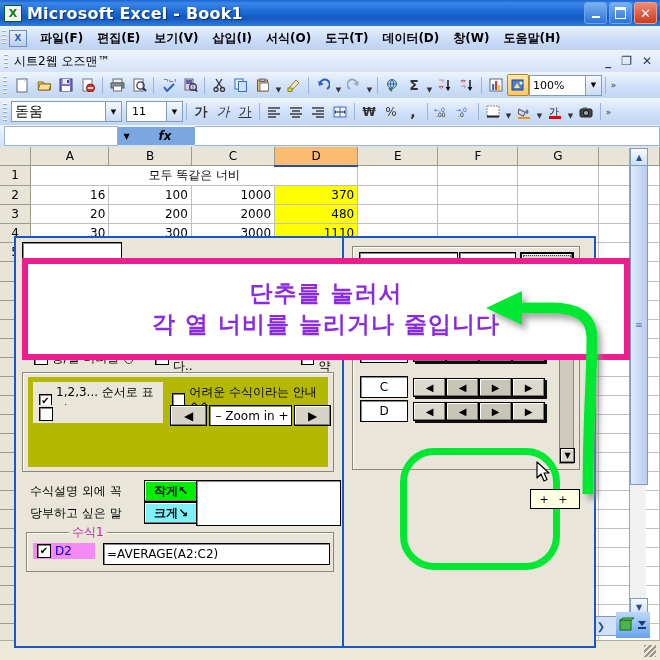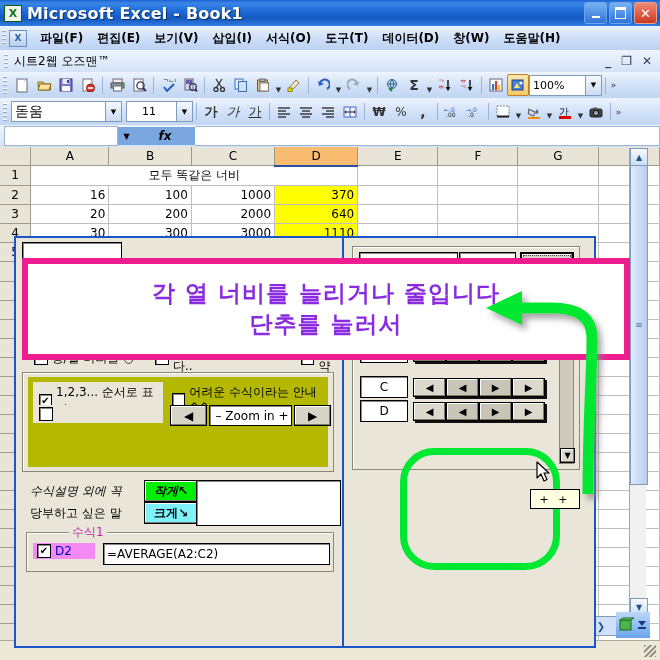--- a/index.html
+++ b/index.html
@@ -87,21 +87,21 @@
   .tbtn.active{background:linear-gradient(to bottom,#fde9b0,#f8c96a);border:1px solid #c08020;border-radius:2px;width:20px;height:20px;}
   .zoombox{
     width:52px;height:19px;background:#fff;border:1px solid #7f9db9;
     display:flex;align-items:center;font-size:11px;padding-left:3px;flex:none;
   }
   .zoomarrow{width:15px;height:19px;background:linear-gradient(to bottom,#f4f8fd,#cbdcf3);
     border:1px solid #7f9db9;border-left:none;display:flex;align-items:center;justify-content:center;font-size:7px;flex:none;}
 
   
   .fontbox{width:90px;height:19px;background:#fff;border:1px solid #7f9db9;display:flex;align-items:center;padding-left:3px;font-size:14px;flex:none;}
-  .sizebox{width:34px;height:19px;background:#fff;border:1px solid #7f9db9;display:flex;align-items:center;padding-left:15px;font-size:11px;flex:none;}
+  .sizebox{width:34px;height:19px;background:#fff;border:1px solid #7f9db9;display:flex;align-items:center;padding-left:5px;font-size:11px;flex:none;}
   .cbarrow{width:15px;height:19px;background:linear-gradient(to bottom,#f4f8fd,#cbdcf3);border:1px solid #7f9db9;border-left:none;display:flex;align-items:center;justify-content:center;font-size:7px;flex:none;}
 
   
   #formulabar{
     position:absolute;left:0;top:125px;width:660px;height:22px;
     background:linear-gradient(to bottom,#eef4fd,#d4e3f8);
     display:flex;align-items:center;
   }
   #namebox{width:112px;height:18px;background:#fff;border:1px solid #9db4cf;margin-left:4px;flex:none;}
   #nameboxarrow{width:17px;height:18px;background:#7ba7e0;display:flex;align-items:center;justify-content:center;font-size:8px;color:#000;flex:none;}
@@ -530,21 +530,21 @@
       <td></td>
       <td></td>
       <td></td>
       <td></td>
     </tr>
     <tr>
       <th class="rowhdr">3</th>
       <td class="num">20</td>
       <td class="num">200</td>
       <td class="num">2000</td>
-      <td class="num yel">640</td>
+      <td class="num yel">480</td>
       <td></td>
       <td></td>
       <td></td>
       <td></td>
     </tr>
     <tr>
       <th class="rowhdr">4</th>
       <td class="num">30</td>
       <td class="num">300</td>
       <td class="num">3000</td>
@@ -897,21 +897,21 @@
         <span class="ff-lbl">어려운 수식이라는 안내^^</span>
       </div>
       <div style="position:absolute;left:142px;top:28px;display:flex;align-items:center;gap:2px;">
         <div class="ff-btn" style="width:35px;height:19px;">◀</div>
         <div class="ff-txt" style="width:78px;height:19px;justify-content:center;">– Zoom in +</div>
         <div class="ff-btn" style="width:35px;height:19px;">▶</div>
       </div>
     </div>
   </div>
 
-  <div style="position:absolute;left:14px;top:242px;display:flex;align-items:center;gap:6px;font-style:italic;">
+  <div style="position:absolute;left:14px;top:242px;display:flex;align-items:center;gap:6px;">
     <div class="ff-lbl" style="width:108px;">수식설명 외에 꼭</div>
     <div class="ff-btn" style="width:52px;height:20px;background:#00ee00;font-weight:bold;">작게↖</div>
   </div>
   <div style="position:absolute;left:14px;top:264px;display:flex;align-items:center;gap:6px;">
     <div class="ff-lbl" style="width:108px;">당부하고 싶은 말</div>
     <div class="ff-btn" style="width:52px;height:20px;background:#7ef1f9;font-weight:bold;">크게↘</div>
   </div>
   <div class="ff-txt" style="position:absolute;left:180px;top:242px;width:140px;height:44px;"></div>
 
   <div class="ff-frame" style="position:absolute;left:10px;top:294px;width:308px;height:40px;box-sizing:border-box;">
@@ -978,22 +978,22 @@
 
     <div style="position:absolute;right:5px;top:5px;width:15px;height:148px;background:#cfcabb;border:1px solid #8a8778;box-sizing:border-box;">
       <div class="ff-btn" style="width:13px;height:13px;font-size:8px;background:#dcd8cc;">▲</div>
       <div style="position:absolute;left:0;top:13px;width:13px;height:20px;background:#dcd8cc;border:1px solid #8a8778;"></div>
       <div class="ff-btn" style="position:absolute;left:0;bottom:0;width:13px;height:13px;font-size:8px;background:#dcd8cc;">▼</div>
     </div>
   </div>
 </div>
 
 <div id="callout">
+  <div class="cl-line">단추를 눌러서</div>
   <div class="cl-line">각 열 너비를 늘리거나 줄입니다</div>
-  <div class="cl-line">단추를 눌러서</div>
 </div>
 
 <svg id="green-arrow" viewBox="0 0 300 250">
   <defs>
     <filter id="sh" x="-30%" y="-30%" width="180%" height="180%">
       <feDropShadow dx="4" dy="5" stdDeviation="3" flood-color="#888" flood-opacity="0.75"></feDropShadow>
     </filter>
   </defs>
   <g filter="url(#sh)">
     <path d="M258 226 C258 150 262 110 262 70 C262 48 246 40 222 40 L186 40" fill="none" stroke="#00e832" stroke-width="11" stroke-linecap="butt"></path>

